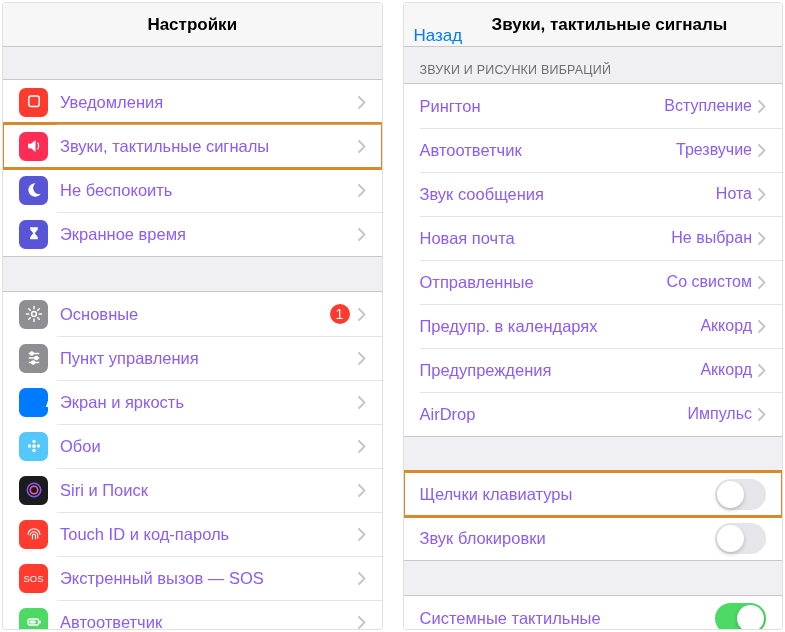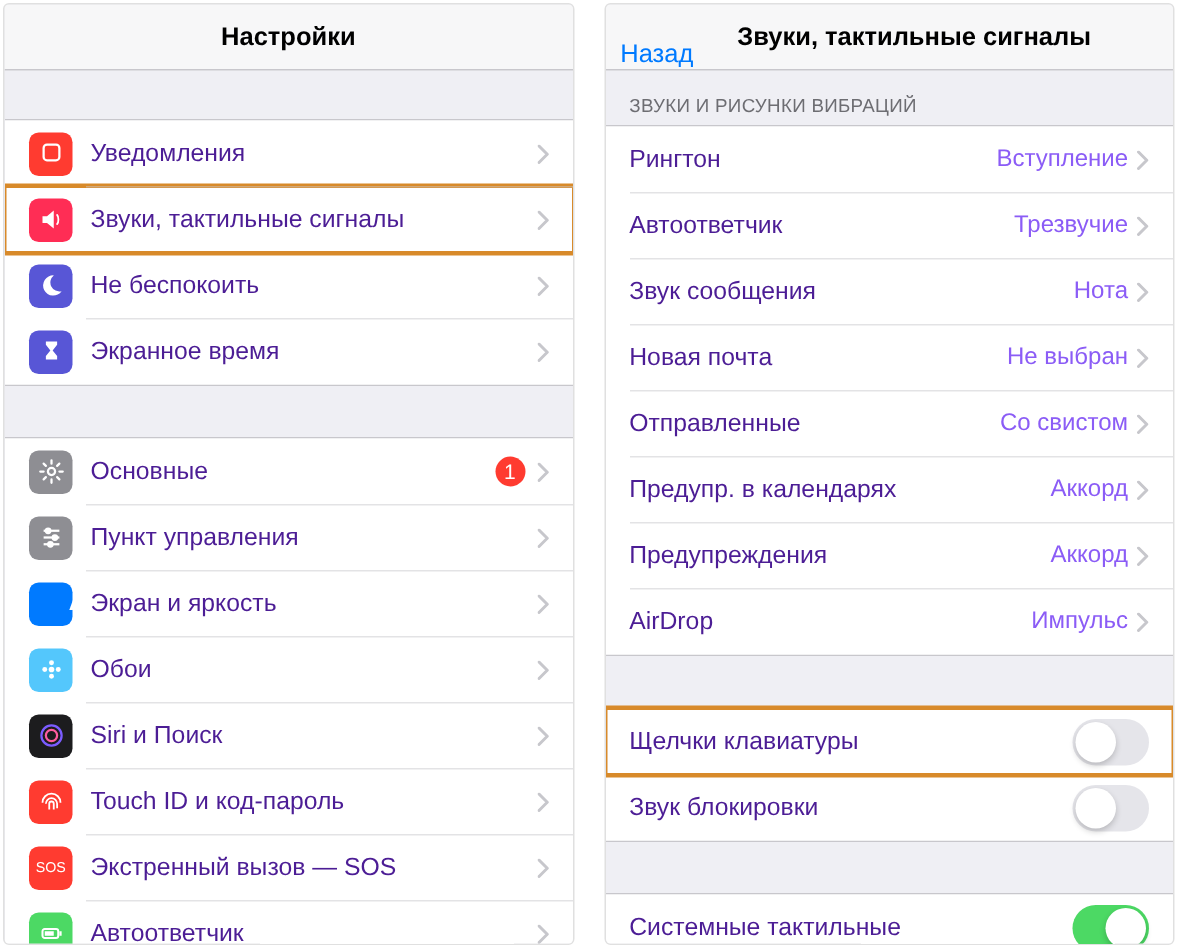--- a/index.html
+++ b/index.html
@@ -101,21 +101,21 @@
     justify-content: center;
     flex-shrink: 0;
     color: #fff;
     font-size: 13px;
     font-weight: 600;
   }
   .icon svg { width: 18px; height: 18px; }
   .label {
     flex: 1;
     font-size: 16.5px;
-    color: #4c1d95;
+    color: #8b5cf6;
   }
   .detail {
     font-size: 16px;
     color: #8b5cf6;
     margin-right: 6px;
   }
   .chevron {
     color: #c7c7cc;
     font-size: 14px;
   }

